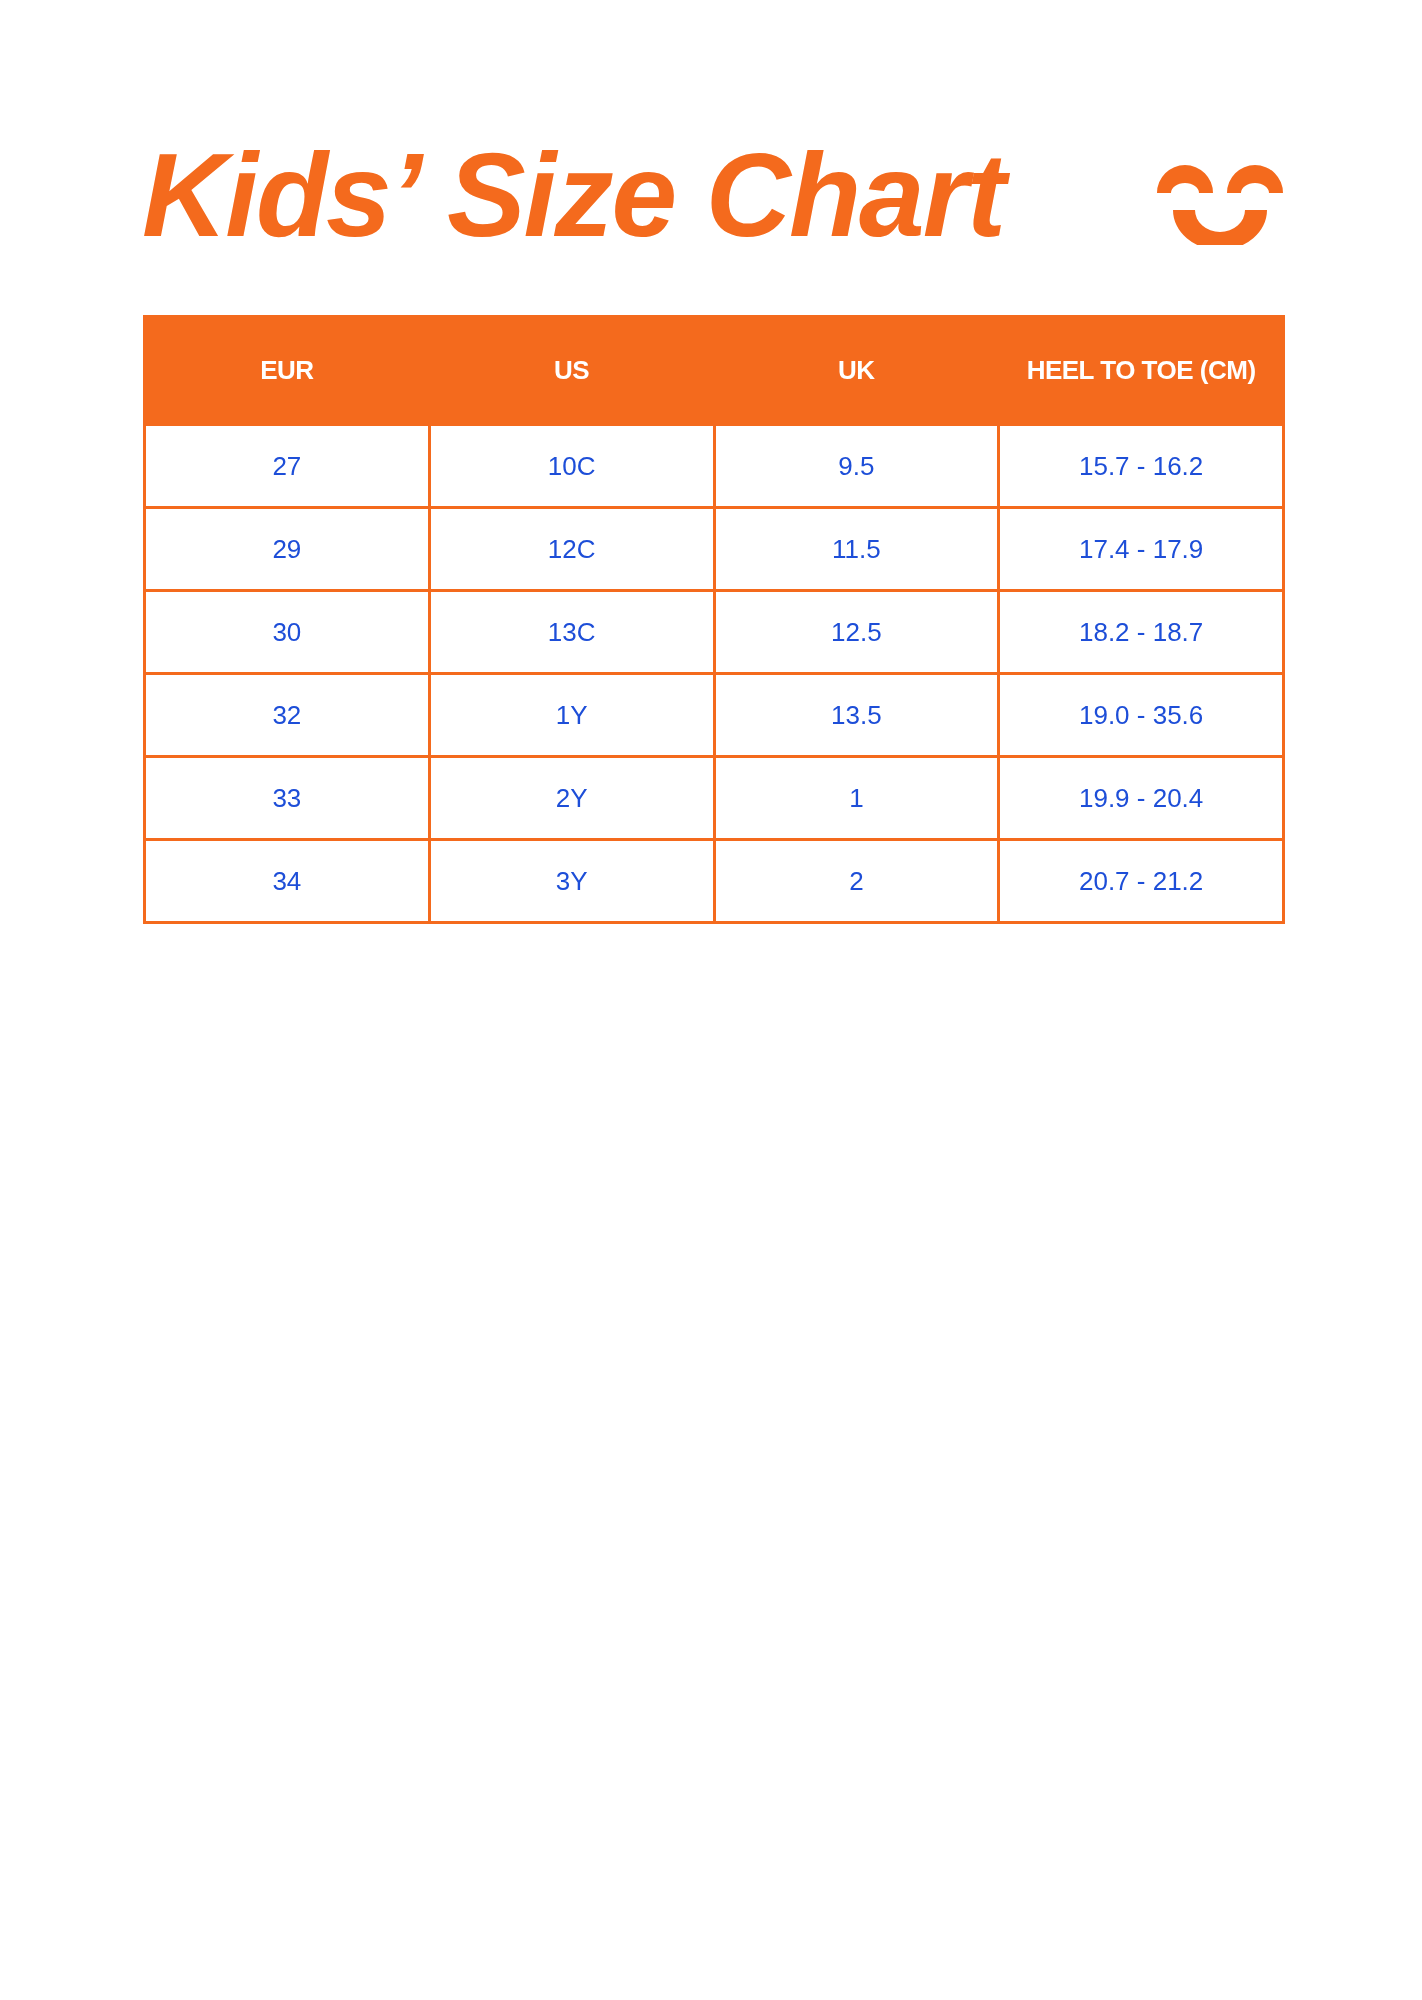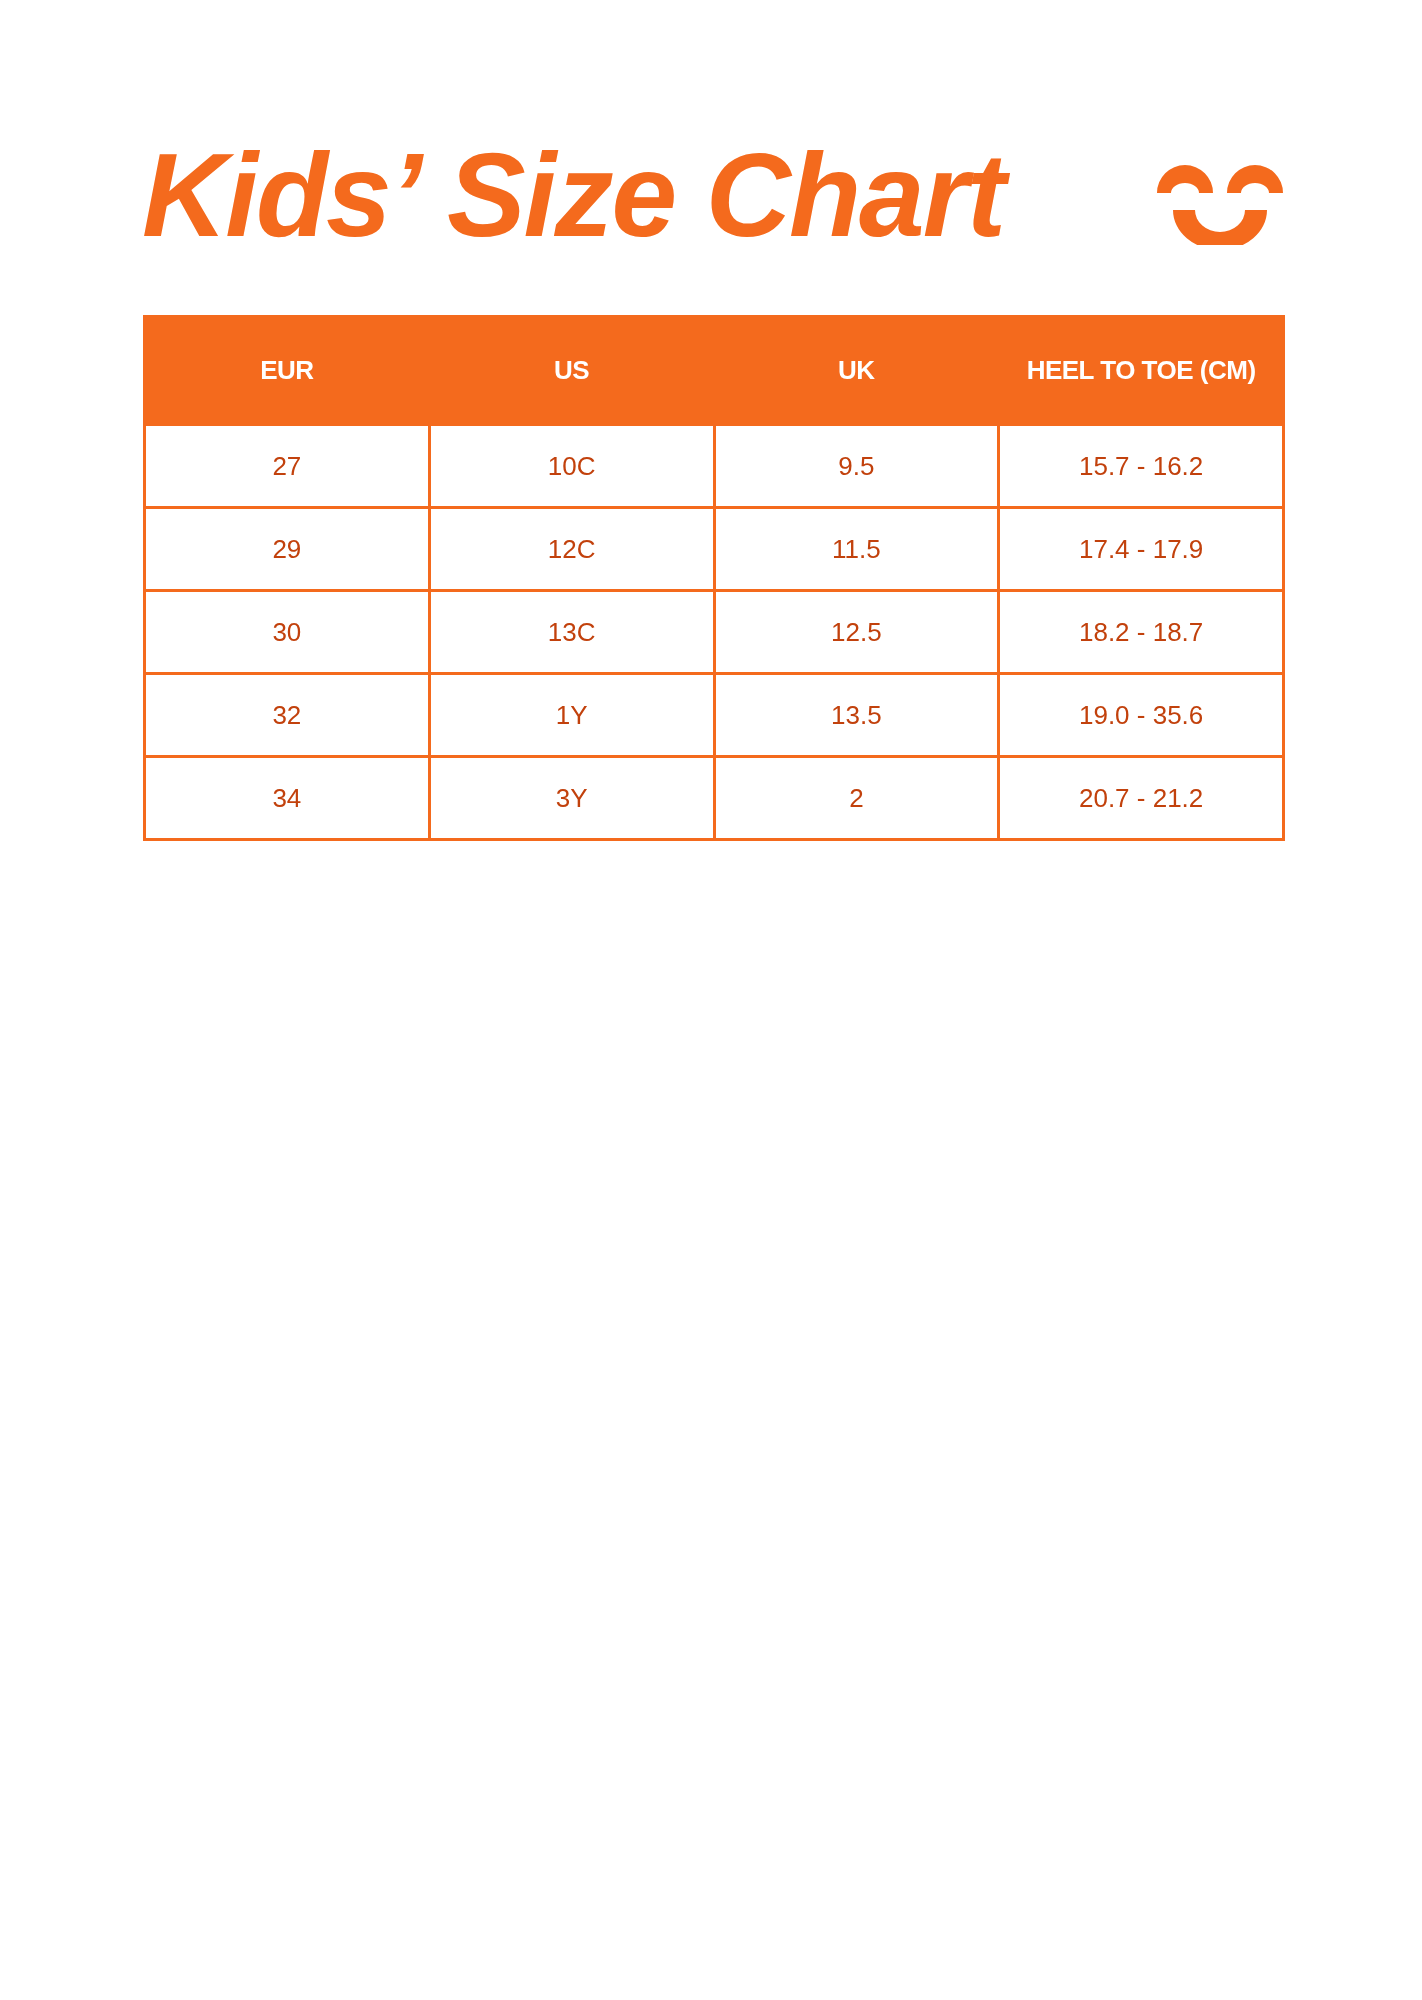--- a/index.html
+++ b/index.html
@@ -1,21 +1,21 @@
 <!DOCTYPE html>
 <html><head>
 <meta charset="utf-8">
 <style>
   html, body { margin:0; padding:0; background:#ffffff; }
   body { width:1422px; height:2000px; position:relative; overflow:hidden; font-family:"Liberation Sans", sans-serif; }
   .title { position:absolute; left:142px; top:130px; font-family:"Liberation Sans", sans-serif; font-weight:700; font-size:118px; line-height:130px; color:#F46A1D; letter-spacing:-2px; margin:0;font-style:italic; }
   .logo { position:absolute; left:1155px; top:155px; width:130px; height:90px; }
   table { position:absolute; left:143px; top:315px; width:1142px; border-collapse:collapse; table-layout:fixed; }
   th { background:#F46A1D; color:#ffffff; height:89px; font-weight:700; font-size:26px; text-align:center; border:3px solid #F46A1D; padding:8px; letter-spacing:-0.5px; }
-  td { height:80px; border:3px solid #F46A1D; text-align:center; font-size:26px; color:#c2410c; padding:0;margin-left:48px; }
+  td { height:80px; border:3px solid #F46A1D; text-align:center; font-size:26px; color:#1d4ed8; padding:0;margin-left:48px; }
 </style>
 </head>
 <body>
 
 <h1 class="title">Kids’ Size Chart</h1>
 
 <svg class="logo" viewBox="0 0 130 90">
   <path d="M2 38 A20 20 0 0 1 58 38 L44 38 A14 10 0 0 0 16 38 Z" fill="#F46A1D"></path>
   <path d="M72 38 A20 20 0 0 1 128 38 L114 38 A14 10 0 0 0 86 38 Z" fill="#F46A1D"></path>
   <path d="M18 55 L40 55 A25 22 0 0 0 90 55 L112 55 A47 40 0 0 1 18 55 Z" fill="#F46A1D"></path>
@@ -49,19 +49,25 @@
       <td>12.5</td>
       <td>18.2 - 18.7</td>
     </tr>
     <tr>
       <td>32</td>
       <td>1Y</td>
       <td>13.5</td>
       <td>19.0 - 35.6</td>
     </tr>
     <tr>
+      <td>33</td>
+      <td>2Y</td>
+      <td>1</td>
+      <td>19.9 - 20.4</td>
+    </tr>
+    <tr>
       <td>34</td>
       <td>3Y</td>
       <td>2</td>
       <td>20.7 - 21.2</td>
     </tr>
   </tbody>
 </table>
 
 </body></html>

